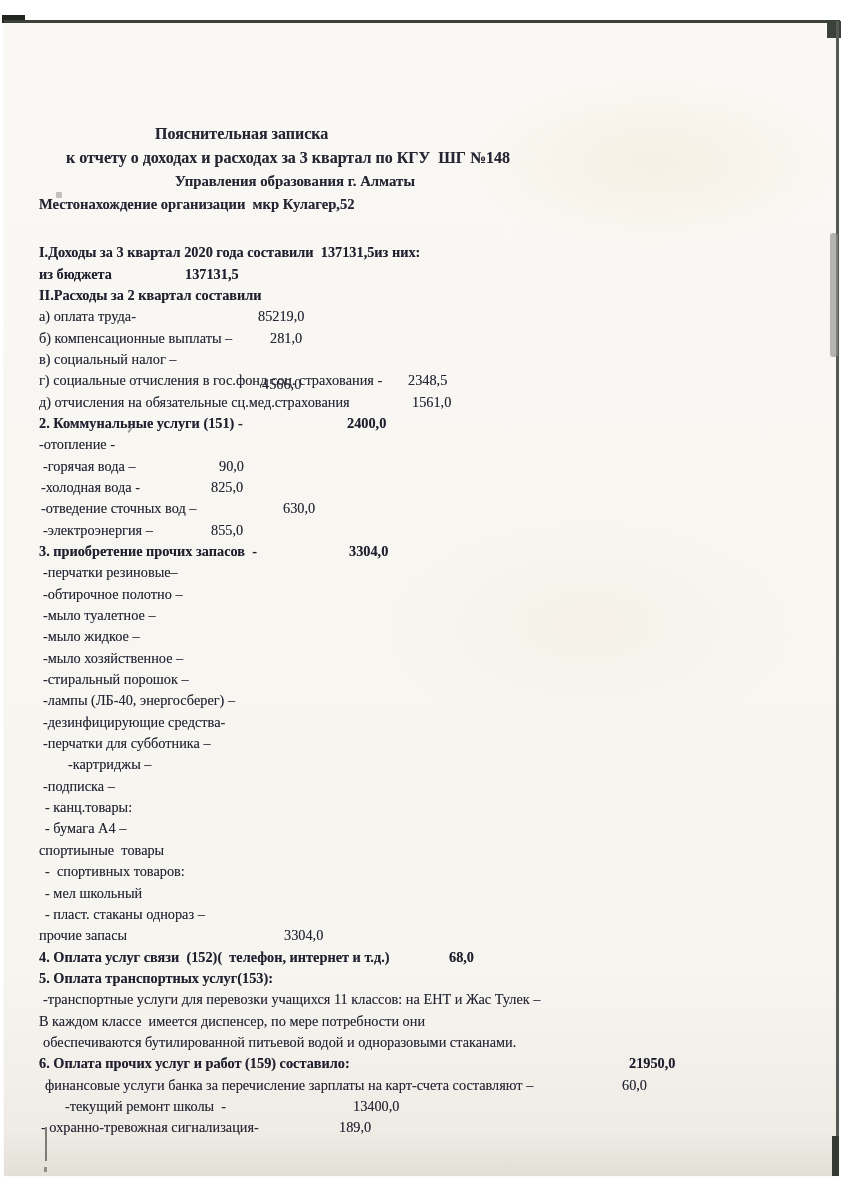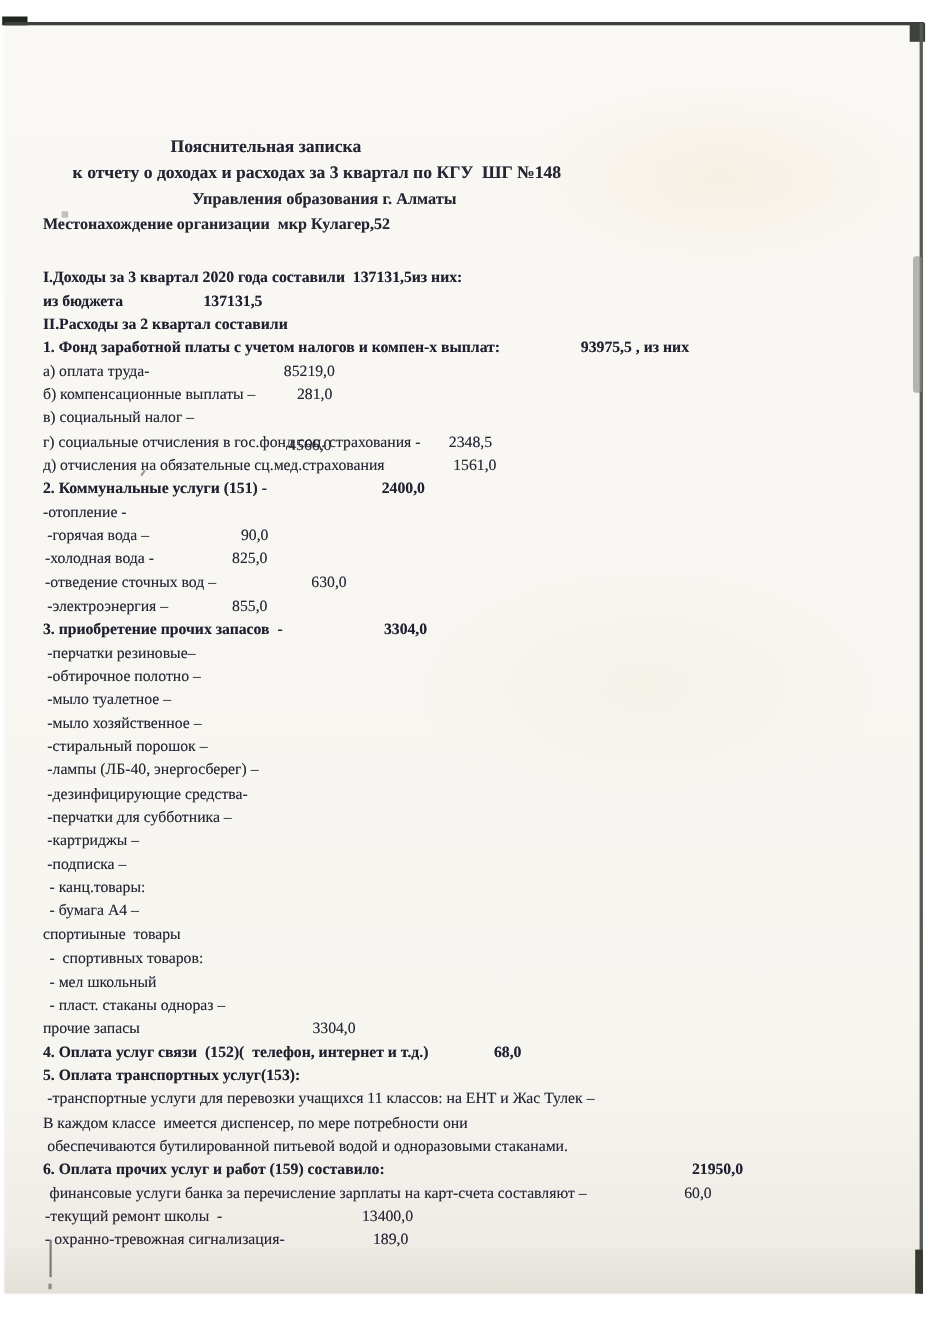--- a/index.html
+++ b/index.html
@@ -49,58 +49,58 @@
 <div class="paper">
   <div class="content">
     <div class="hdr title">Пояснительная записка</div>
     <div class="hdr sub">к отчету о доходах и расходах за 3 квартал по КГУ  ШГ №148</div>
     <div class="hdr org">Управления образования г. Алматы</div>
     <div class="hdr loc">Местонахождение организации  мкр Кулагер,52</div>
     <div class="body-lines" id="lines-root">
         <div class="line bold"><span class="label">I.Доходы за 3 квартал 2020 года составили  137131,5из них:</span></div>
         <div class="line bold"><span class="label">из бюджета</span><span class="value" style="left: 146px;">137131,5</span></div>
         <div class="line bold"><span class="label">II.Расходы за 2 квартал составили</span></div>
-        <div class="line bold"><span class="label">1. Фонд заработной платы с учетом налогов и компен-х выплат:</span><span class="value" style="left: 489px;">93975,5 , из них</span></div>
         <div class="line"><span class="label">а) оплата труда-</span><span class="value" style="left: 219px;">85219,0</span></div>
         <div class="line"><span class="label">б) компенсационные выплаты –</span><span class="value" style="left: 231px;">281,0</span></div>
         <div class="line"><span class="label">в) социальный налог –</span><span class="value" style="left: 223px; margin-top: 25px;">4566,0</span></div>
         <div class="line"><span class="label">г) социальные отчисления в гос.фонд соц. страхования -</span><span class="value" style="left: 369px;">2348,5</span></div>
         <div class="line"><span class="label">д) отчисления на обязательные сц.мед.страхования</span><span class="value" style="left: 373px;">1561,0</span></div>
         <div class="line bold"><span class="label">2. Коммунальные услуги (151) -</span><span class="value" style="left: 308px;">2400,0</span></div>
         <div class="line"><span class="label">-отопление - </span></div>
         <div class="line" style="padding-left: 4px;"><span class="label">-горячая вода –</span><span class="value" style="left: 180px;">90,0</span></div>
         <div class="line" style="padding-left: 2px;"><span class="label">-холодная вода -</span><span class="value" style="left: 172px;">825,0</span></div>
         <div class="line" style="padding-left: 2px;"><span class="label">-отведение сточных вод –</span><span class="value" style="left: 244px;">630,0</span></div>
         <div class="line" style="padding-left: 4px;"><span class="label">-электроэнергия –</span><span class="value" style="left: 172px;">855,0</span></div>
         <div class="line bold"><span class="label">3. приобретение прочих запасов  -</span><span class="value" style="left: 310px;">3304,0</span></div>
         <div class="line" style="padding-left: 4px;"><span class="label">-перчатки резиновые–</span></div>
         <div class="line" style="padding-left: 4px;"><span class="label">-обтирочное полотно –</span></div>
         <div class="line" style="padding-left: 4px;"><span class="label">-мыло туалетное –</span></div>
+        <div class="line" style="padding-left: 4px;"><span class="label">-мыло жидкое –</span></div>
         <div class="line" style="padding-left: 4px;"><span class="label">-мыло хозяйственное –</span></div>
         <div class="line" style="padding-left: 4px;"><span class="label">-стиральный порошок –</span></div>
         <div class="line" style="padding-left: 4px;"><span class="label">-лампы (ЛБ-40, энергосберег) –</span></div>
         <div class="line" style="padding-left: 4px;"><span class="label">-дезинфицирующие средства-</span></div>
         <div class="line" style="padding-left: 4px;"><span class="label">-перчатки для субботника –</span></div>
-        <div class="line" style="padding-left: 4px;"><span class="label">-картриджы –</span></div>
+        <div class="line" style="padding-left: 4px; margin-left: 25px;"><span class="label">-картриджы –</span></div>
         <div class="line" style="padding-left: 4px;"><span class="label">-подписка –</span></div>
         <div class="line" style="padding-left: 6px;"><span class="label">- канц.товары:</span></div>
         <div class="line" style="padding-left: 6px;"><span class="label">- бумага А4 –</span></div>
         <div class="line"><span class="label">спортиыные  товары</span></div>
         <div class="line" style="padding-left: 6px;"><span class="label">-  спортивных товаров:</span></div>
         <div class="line" style="padding-left: 6px;"><span class="label">- мел школьный</span></div>
         <div class="line" style="padding-left: 6px;"><span class="label">- пласт. стаканы однораз –</span></div>
         <div class="line"><span class="label">прочие запасы</span><span class="value" style="left: 245px;">3304,0</span></div>
         <div class="line bold"><span class="label">4. Оплата услуг связи  (152)(  телефон, интернет и т.д.)</span><span class="value" style="left: 410px;">68,0</span></div>
         <div class="line bold"><span class="label">5. Оплата транспортных услуг(153):</span></div>
         <div class="line" style="padding-left: 4px;"><span class="label">-транспортные услуги для перевозки учащихся 11 классов: на ЕНТ и Жас Тулек –</span></div>
         <div class="line"><span class="label">В каждом классе  имеется диспенсер, по мере потребности они</span></div>
         <div class="line" style="padding-left: 4px;"><span class="label">обеспечиваются бутилированной питьевой водой и одноразовыми стаканами.</span></div>
         <div class="line bold"><span class="label">6. Оплата прочих услуг и работ (159) составило:</span><span class="value" style="left: 590px;">21950,0</span></div>
         <div class="line" style="padding-left: 6px;"><span class="label">финансовые услуги банка за перечисление зарплаты на карт-счета составляют –</span><span class="value" style="left: 583px;">60,0</span></div>
-        <div class="line" style="padding-left: 2px;"><span class="label">-текущий ремонт школы  -</span><span class="value" style="left: 290px;">13400,0</span></div>
+        <div class="line" style="padding-left: 2px; margin-left: 24px;"><span class="label">-текущий ремонт школы  -</span><span class="value" style="left: 290px;">13400,0</span></div>
         <div class="line" style="padding-left: 2px;"><span class="label">- охранно-тревожная сигнализация-</span><span class="value" style="left: 300px;">189,0</span></div>
       </div>
   </div>
 </div>
 
 <div class="art top-dash"></div>
 <div class="art top-line"></div>
 <div class="art tr-corner"></div>
 <div class="art right-line"></div>
 <div class="art right-band"></div>

